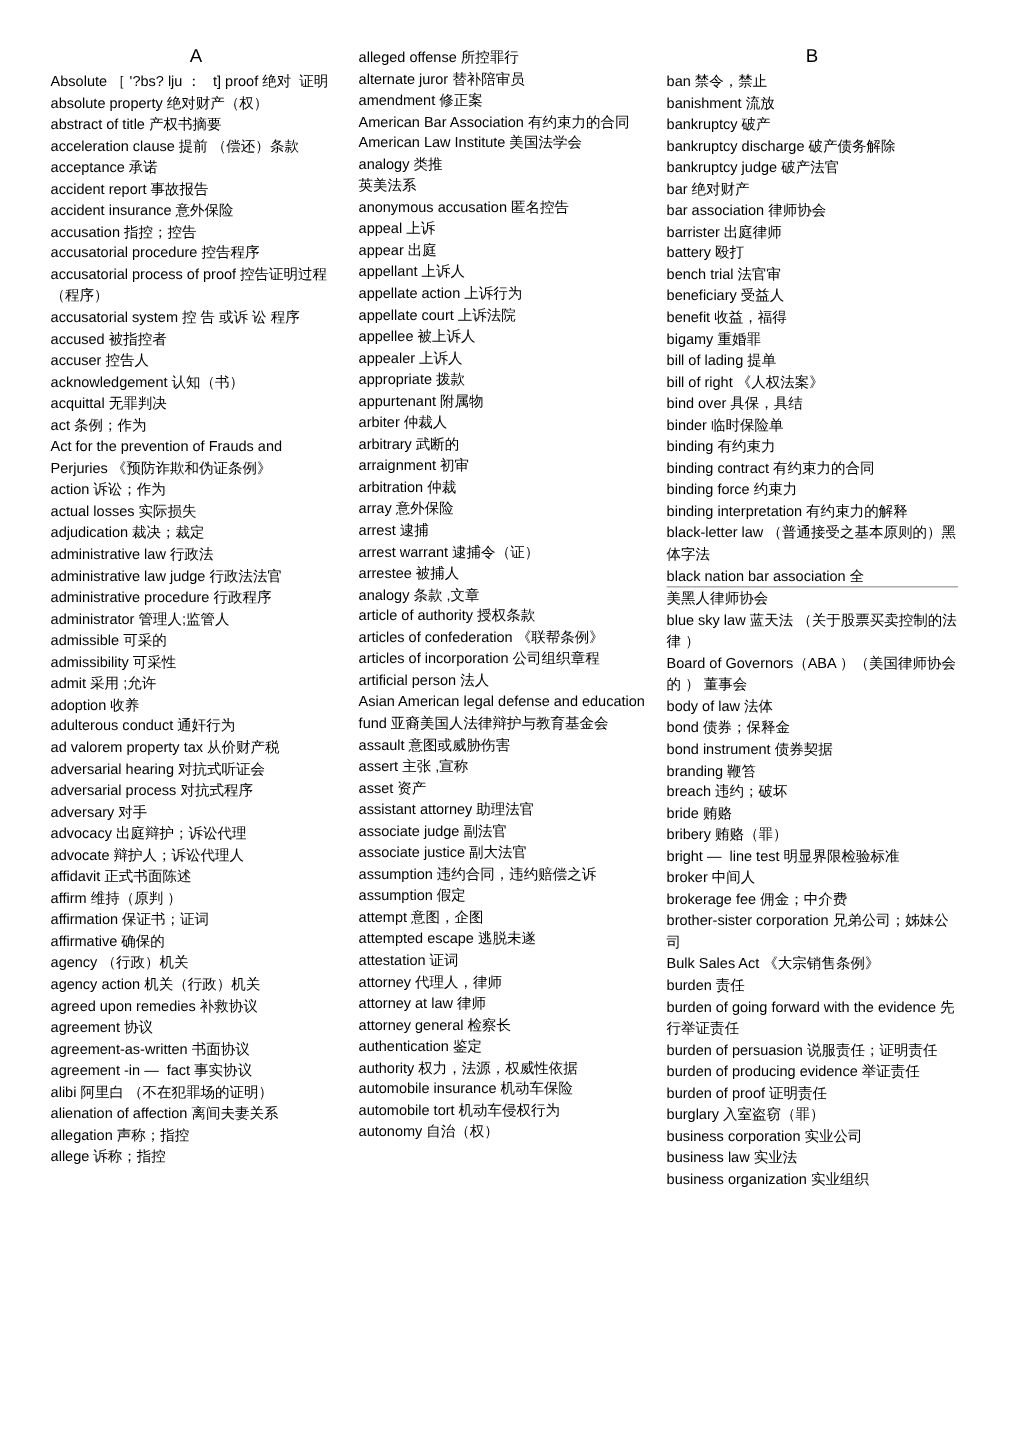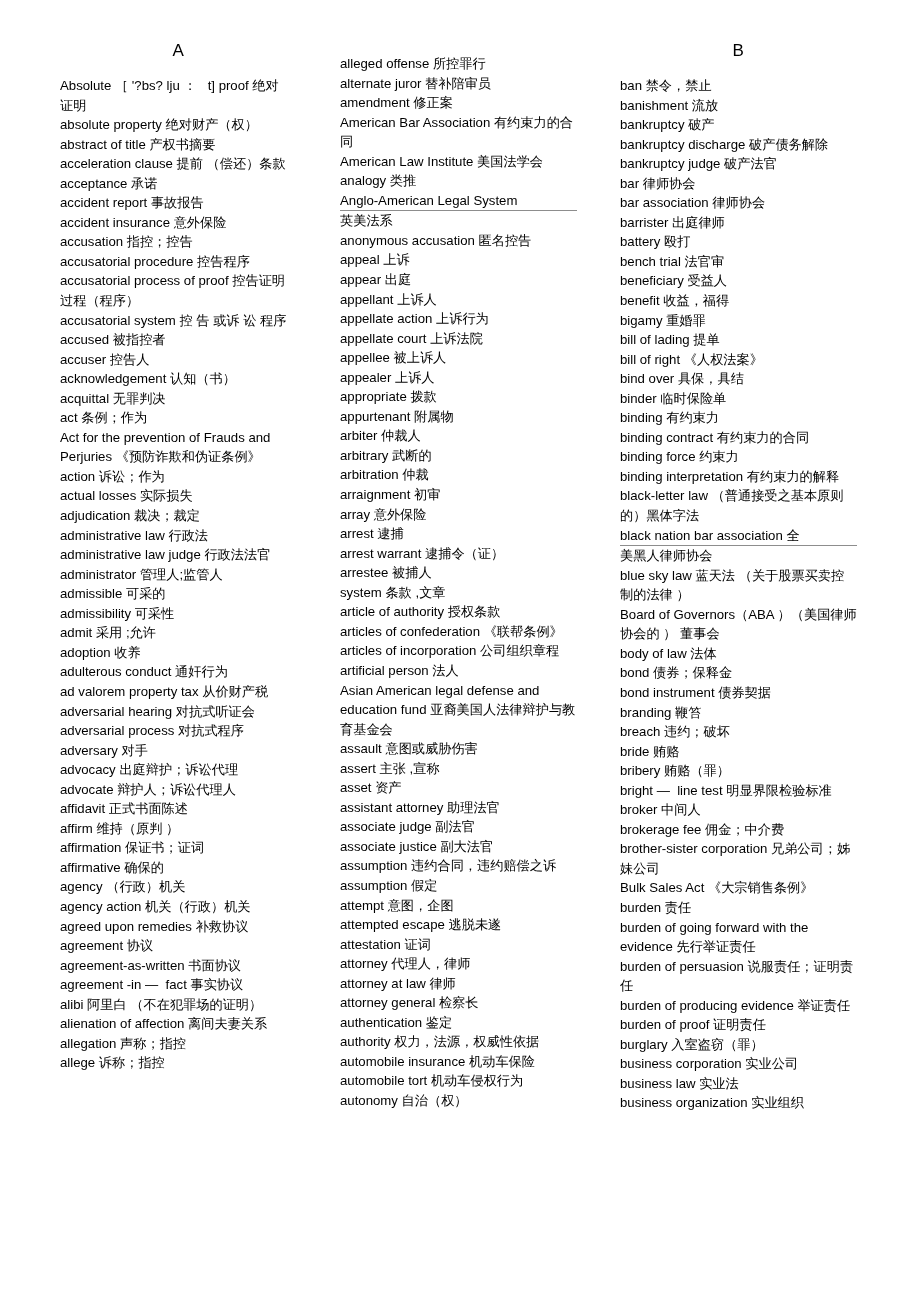--- a/index.html
+++ b/index.html
@@ -45,21 +45,21 @@
     font-weight: normal;
     margin: 0 0 2px 0;
     padding: 0;
     letter-spacing: 0.5px;
   }
   .col-head.blank {
     visibility: hidden;
   }
   .entry-list {
     list-style: none;
-    margin: 14px;
+    margin: 0;
     padding: 0;
   }
   .entry {
     font-size: 13.2px;
     line-height: 19.55px;
     margin: 0;
     padding: 0;
     text-align: left;
     word-wrap: break-word;
     overflow-wrap: break-word;
@@ -97,20 +97,21 @@
           <li class="entry">accuser 控告人</li>
           <li class="entry">acknowledgement 认知（书）</li>
           <li class="entry">acquittal 无罪判决</li>
           <li class="entry">act 条例；作为</li>
           <li class="entry">Act for the prevention of Frauds and Perjuries 《预防诈欺和伪证条例》</li>
           <li class="entry">action 诉讼；作为</li>
           <li class="entry">actual losses 实际损失</li>
           <li class="entry">adjudication 裁决；裁定</li>
           <li class="entry">administrative law 行政法</li>
           <li class="entry">administrative law judge 行政法法官</li>
+          <li class="entry">administrative procedure 行政程序</li>
           <li class="entry">administrator 管理人;监管人</li>
           <li class="entry">admissible 可采的</li>
           <li class="entry">admissibility 可采性</li>
           <li class="entry">admit 采用 ;允许</li>
           <li class="entry">adoption 收养</li>
           <li class="entry">adulterous conduct 通奸行为</li>
           <li class="entry">ad valorem property tax 从价财产税</li>
           <li class="entry">adversarial hearing 对抗式听证会</li>
           <li class="entry">adversarial process 对抗式程序</li>
           <li class="entry">adversary 对手</li>
@@ -135,41 +136,40 @@
 
     <div class="column">
       <div class="col-head blank"></div>
       <ul class="entry-list">
           <li class="entry">alleged offense 所控罪行</li>
           <li class="entry">alternate juror 替补陪审员</li>
           <li class="entry">amendment 修正案</li>
           <li class="entry">American Bar Association 有约束力的合同</li>
           <li class="entry">American Law Institute 美国法学会</li>
           <li class="entry">analogy 类推</li>
-          <li class="entry ruled">Anglo-American Legal System</li>
           <li class="entry">英美法系</li>
           <li class="entry">anonymous accusation 匿名控告</li>
           <li class="entry">appeal 上诉</li>
           <li class="entry">appear 出庭</li>
           <li class="entry">appellant 上诉人</li>
           <li class="entry">appellate action 上诉行为</li>
           <li class="entry">appellate court 上诉法院</li>
           <li class="entry">appellee 被上诉人</li>
           <li class="entry">appealer 上诉人</li>
           <li class="entry">appropriate 拨款</li>
           <li class="entry">appurtenant 附属物</li>
           <li class="entry">arbiter 仲裁人</li>
           <li class="entry">arbitrary 武断的</li>
+          <li class="entry">arraignment 初审</li>
           <li class="entry">arbitration 仲裁</li>
-          <li class="entry">arraignment 初审</li>
           <li class="entry">array 意外保险</li>
           <li class="entry">arrest 逮捕</li>
           <li class="entry">arrest warrant 逮捕令（证）</li>
           <li class="entry">arrestee 被捕人</li>
-          <li class="entry">system 条款 ,文章</li>
+          <li class="entry">analogy 条款 ,文章</li>
           <li class="entry">article of authority 授权条款</li>
           <li class="entry">articles of confederation 《联帮条例》</li>
           <li class="entry">articles of incorporation 公司组织章程</li>
           <li class="entry">artificial person 法人</li>
           <li class="entry">Asian American legal defense and education fund 亚裔美国人法律辩护与教育基金会</li>
           <li class="entry">assault 意图或威胁伤害</li>
           <li class="entry">assert 主张 ,宣称</li>
           <li class="entry">asset 资产</li>
           <li class="entry">assistant attorney 助理法官</li>
           <li class="entry">associate judge 副法官</li>
@@ -191,21 +191,21 @@
     </div>
 
     <div class="column">
       <div class="col-head">B</div>
       <ul class="entry-list">
           <li class="entry">ban 禁令，禁止</li>
           <li class="entry">banishment 流放</li>
           <li class="entry">bankruptcy 破产</li>
           <li class="entry">bankruptcy discharge 破产债务解除</li>
           <li class="entry part-underline">bankrupt<span class="ul">cy judge</span> 破产法官</li>
-          <li class="entry">bar 律师协会</li>
+          <li class="entry">bar 绝对财产</li>
           <li class="entry">bar association 律师协会</li>
           <li class="entry">barrister 出庭律师</li>
           <li class="entry">battery 殴打</li>
           <li class="entry">bench trial 法官审</li>
           <li class="entry">beneficiary 受益人</li>
           <li class="entry">benefit 收益，福得</li>
           <li class="entry">bigamy 重婚罪</li>
           <li class="entry">bill of lading 提单</li>
           <li class="entry">bill of right 《人权法案》</li>
           <li class="entry">bind over 具保，具结</li>

